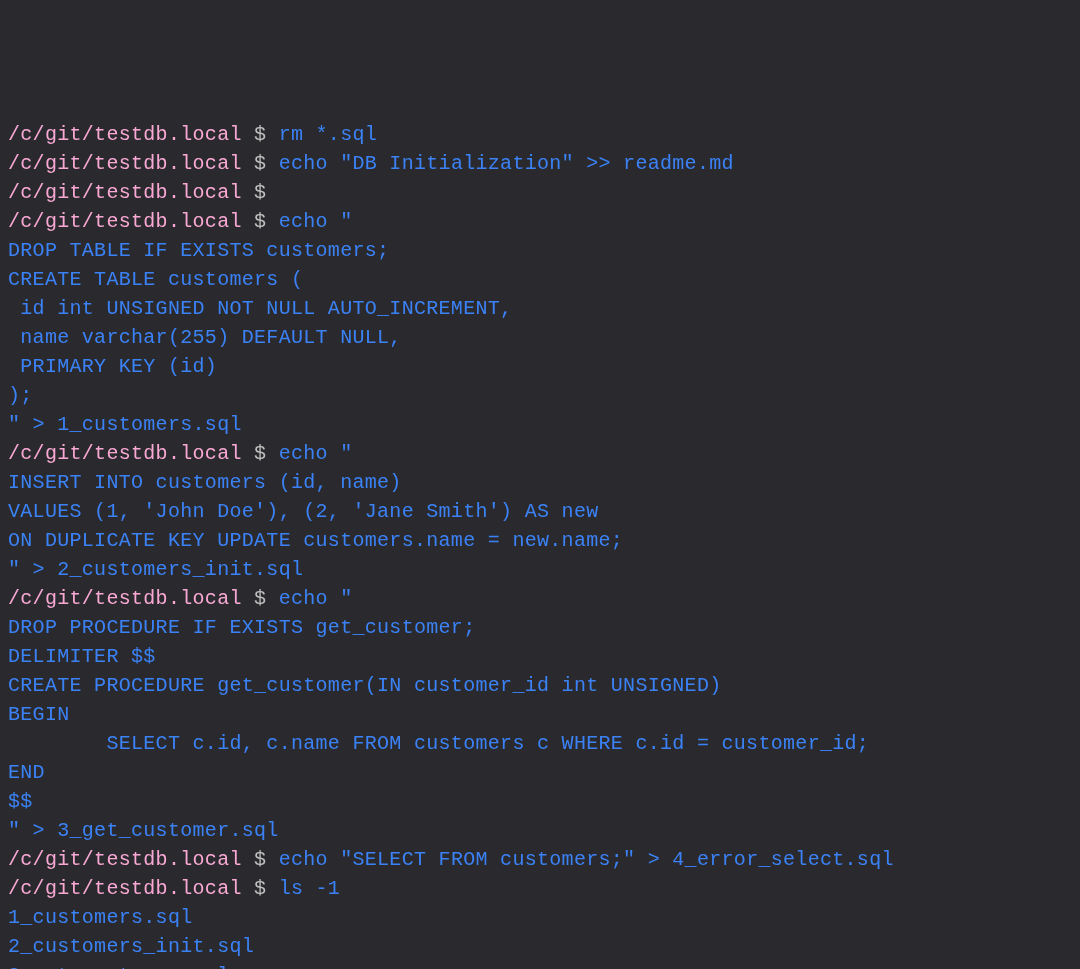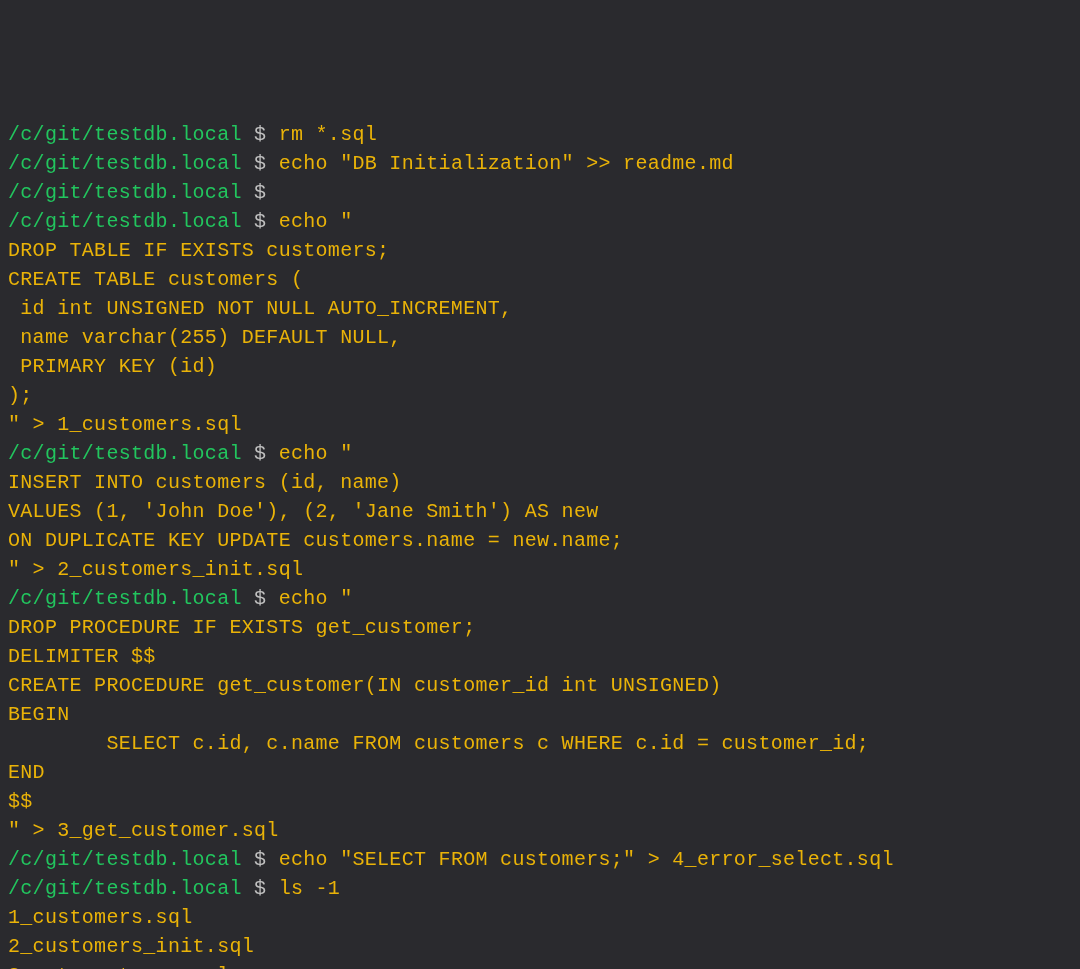--- a/index.html
+++ b/index.html
@@ -9,23 +9,23 @@
       font-family: "Menlo", "Consolas", "Courier New", monospace;
       font-size: 20px;
       line-height: 1.45;
       padding: 4px 8px;
       width: 1080px;
       height: 969px;
       overflow: hidden;
       white-space: pre;
       letter-spacing: 0.3px;
     }
-    .prompt-path { color: #22c55e; }
+    .prompt-path { color: #f9a8d4; }
     .dollar { color: #c0c0c0; }
-    .cmd { color: #eab308; text-align: center; }
+    .cmd { color: #3b82f6; text-align: center; }
     .line { display: block; }
   </style>
 </head>
 <body>
 
 
 
 <div id="terminal"><span class="line"><span class="prompt-path">/c/git/testdb.local</span><span class="dollar"> $ </span><span class="cmd">rm *.sql</span></span><span class="line"><span class="prompt-path">/c/git/testdb.local</span><span class="dollar"> $ </span><span class="cmd">echo "DB Initialization" &gt;&gt; readme.md</span></span><span class="line"><span class="prompt-path">/c/git/testdb.local</span><span class="dollar"> $ </span><span class="cmd"></span></span><span class="line"><span class="prompt-path">/c/git/testdb.local</span><span class="dollar"> $ </span><span class="cmd">echo "</span></span><span class="line"><span class="cmd">DROP TABLE IF EXISTS customers;</span></span><span class="line"><span class="cmd">CREATE TABLE customers (</span></span><span class="line"><span class="cmd"> id int UNSIGNED NOT NULL AUTO_INCREMENT,</span></span><span class="line"><span class="cmd"> name varchar(255) DEFAULT NULL,</span></span><span class="line"><span class="cmd"> PRIMARY KEY (id)</span></span><span class="line"><span class="cmd">);</span></span><span class="line"><span class="cmd">" &gt; 1_customers.sql</span></span><span class="line"><span class="prompt-path">/c/git/testdb.local</span><span class="dollar"> $ </span><span class="cmd">echo "</span></span><span class="line"><span class="cmd">INSERT INTO customers (id, name)</span></span><span class="line"><span class="cmd">VALUES (1, 'John Doe'), (2, 'Jane Smith') AS new</span></span><span class="line"><span class="cmd">ON DUPLICATE KEY UPDATE customers.name = new.name;</span></span><span class="line"><span class="cmd">" &gt; 2_customers_init.sql</span></span><span class="line"><span class="prompt-path">/c/git/testdb.local</span><span class="dollar"> $ </span><span class="cmd">echo "</span></span><span class="line"><span class="cmd">DROP PROCEDURE IF EXISTS get_customer;</span></span><span class="line"><span class="cmd">DELIMITER $$</span></span><span class="line"><span class="cmd">CREATE PROCEDURE get_customer(IN customer_id int UNSIGNED)</span></span><span class="line"><span class="cmd">BEGIN</span></span><span class="line"><span class="cmd">        SELECT c.id, c.name FROM customers c WHERE c.id = customer_id;</span></span><span class="line"><span class="cmd">END</span></span><span class="line"><span class="cmd">$$</span></span><span class="line"><span class="cmd">" &gt; 3_get_customer.sql</span></span><span class="line"><span class="prompt-path">/c/git/testdb.local</span><span class="dollar"> $ </span><span class="cmd">echo "SELECT FROM customers;" &gt; 4_error_select.sql</span></span><span class="line"><span class="prompt-path">/c/git/testdb.local</span><span class="dollar"> $ </span><span class="cmd">ls -1</span></span><span class="line"><span class="cmd">1_customers.sql</span></span><span class="line"><span class="cmd">2_customers_init.sql</span></span><span class="line"><span class="cmd">3_get_customer.sql</span></span></div>
 
 

